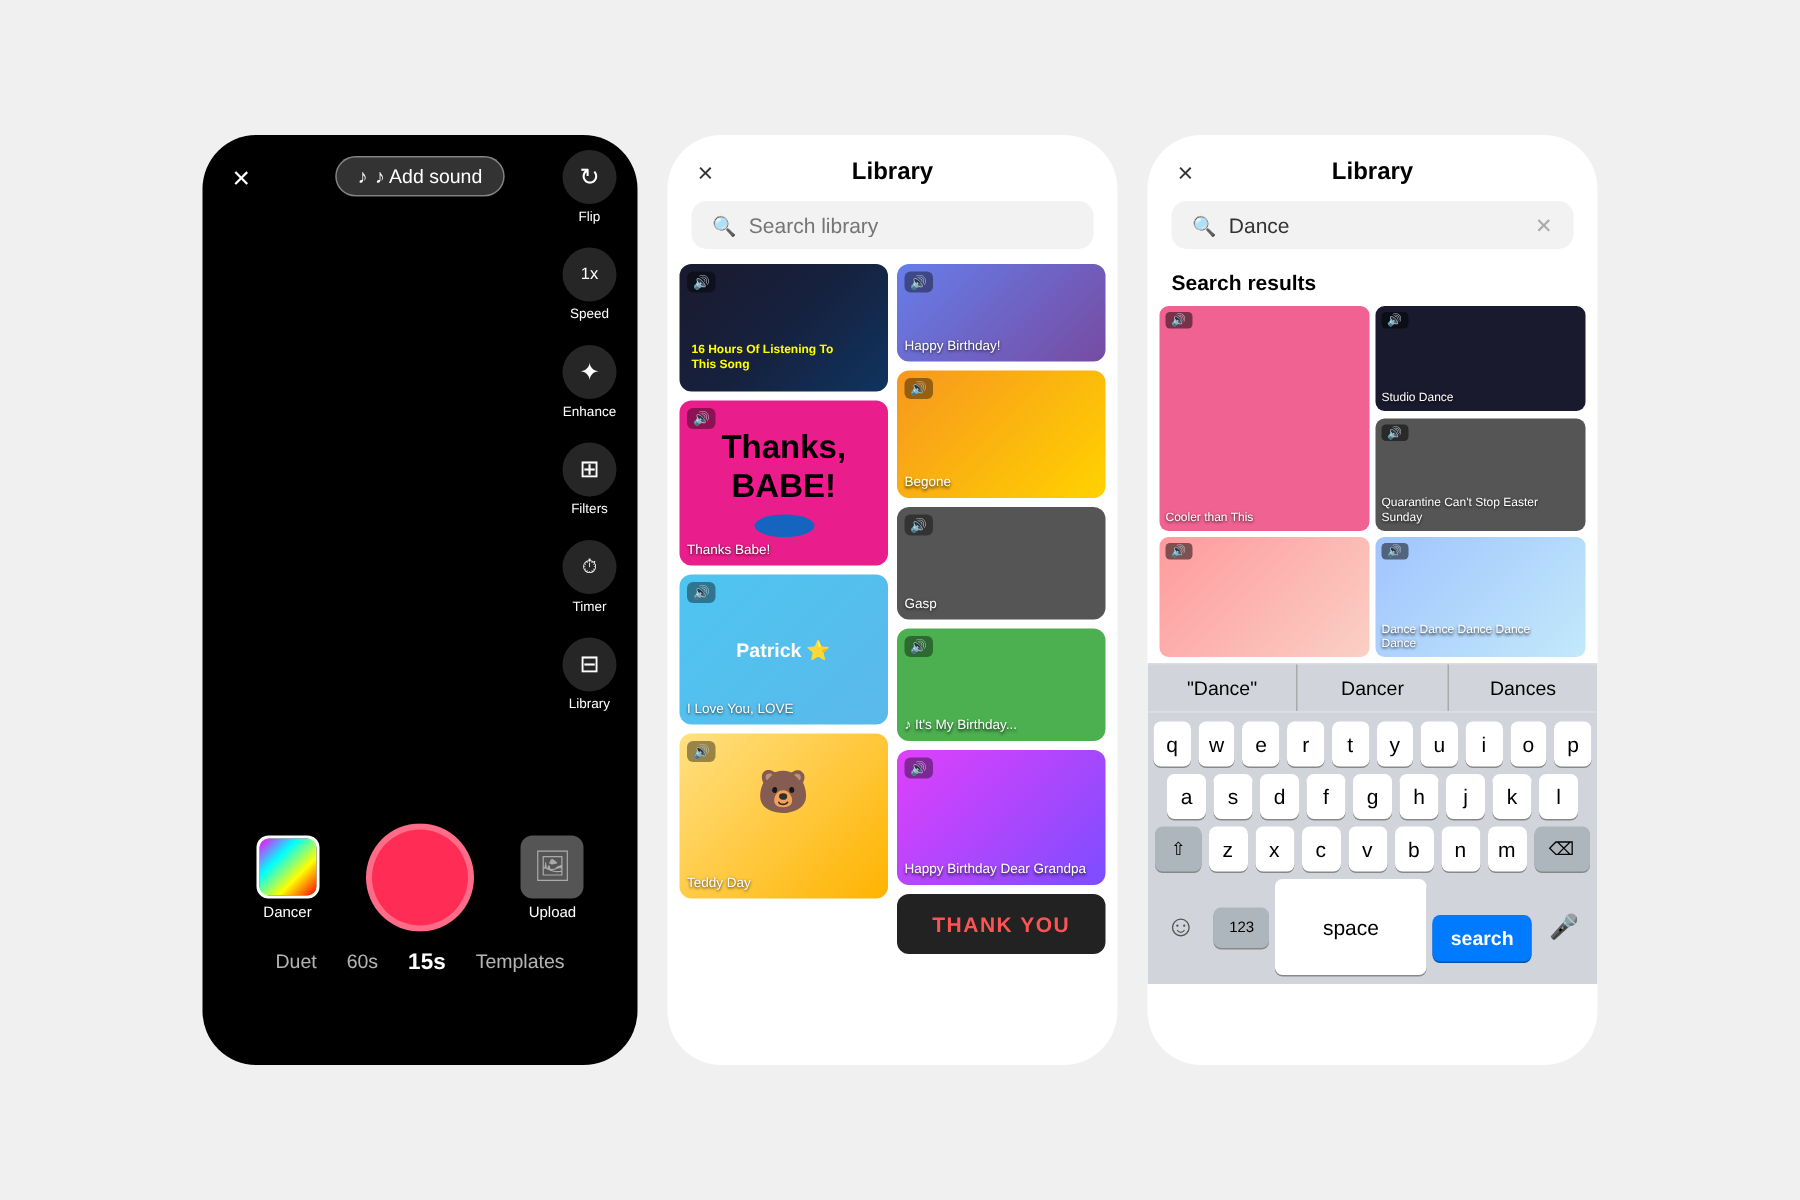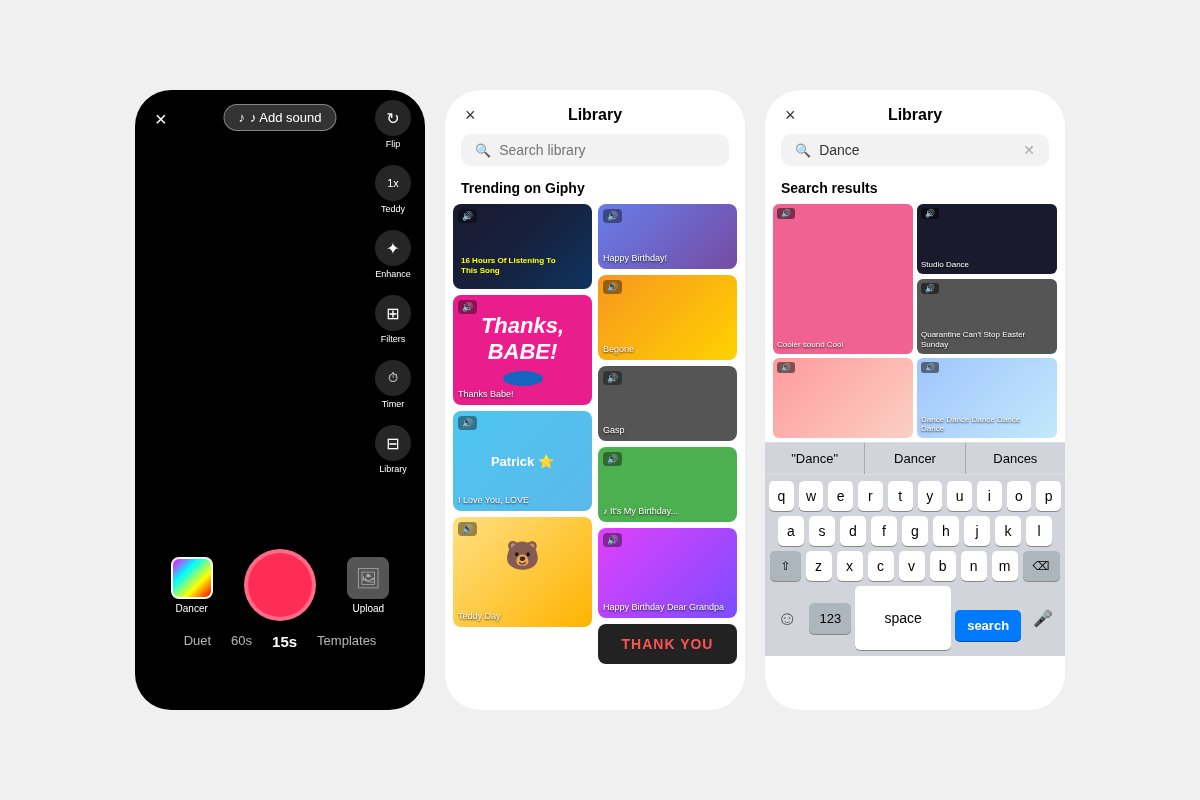--- a/index.html
+++ b/index.html
@@ -371,21 +371,21 @@
     .kbd-bottom-row {
       display: flex;
       justify-content: space-between;
       align-items: center;
       gap: 4px;
     }
     .kbd-num {
       background: #adb5bd;
       border-radius: 5px;
       padding: 8px 10px;
-      font-size: 13px;
+      font-size: 10px;
       cursor: pointer;
       box-shadow: 0 1px 0 #888;
     }
     .kbd-space {
       flex: 1;
       background: #fff;
       border-radius: 5px;
       padding: 24px;
       text-align: center;
       font-size: 14px;
@@ -413,22 +413,21 @@
       color: #555;
       font-size: 16px;
       padding: 4px 8px;
       cursor: pointer;
     }
 
     
     .thanks-babe-text {
       font-size: 22px;
       font-weight: 900;
-      color: #ffffff;
-      font-style: italic;
+      color: #000000;
       text-align: center;
       line-height: 1;
       text-shadow: 2px 2px 0 #ff1493;
     }
   </style>
 </head>
 <body>
 
 <div class="screenshots-container">
 
@@ -438,21 +437,21 @@
       <span>♪</span>
       <span style="font-size:13px;">♪ Add sound</span>
     </div>
     <div class="phone1-right-icons">
       <div class="phone1-icon-btn">
         <div class="icon-circle">↻</div>
         <span>Flip</span>
       </div>
       <div class="phone1-icon-btn">
         <div class="icon-circle" style="font-size:11px;">1x</div>
-        <span>Teddy</span>
+        <span>Speed</span>
       </div>
       <div class="phone1-icon-btn">
         <div class="icon-circle">✦</div>
         <span>Enhance</span>
       </div>
       <div class="phone1-icon-btn">
         <div class="icon-circle">⊞</div>
         <span>Filters</span>
       </div>
       <div class="phone1-icon-btn">
@@ -487,21 +486,20 @@
 
   <div class="phone2">
     <div class="phone-header">
       <span class="phone-close-btn">×</span>
       <span class="phone-header-title">Library</span>
     </div>
     <div class="search-bar">
       <span class="search-icon">🔍</span>
       <input type="text" placeholder="Search library" style="">
     </div>
-    <div class="section-title">Trending on Giphy</div>
 
     <div class="gif-grid">
 
       <div class="gif-col">
         <div class="gif-item g1">
           <span class="volume-icon">🔊</span>
           <div style="padding:8px;color:#fff;font-size:9px;font-weight:600;line-height:1.3;">
             <div style="color:#ff0;font-size:8px;margin-top:44px;">16 Hours Of Listening To</div>
             <div style="color:#ff0;font-size:8px;">This Song</div>
           </div>
@@ -564,21 +562,21 @@
       <span class="search-icon">🔍</span>
       <input type="text" value="Dance" style="flex: 1 1 0%; border: none; background: transparent; font-size: 14px; outline: none;">
       <span class="clear-btn">✕</span>
     </div>
     <div class="section-title">Search results</div>
 
     <div class="search-results-grid">
 
       <div class="sr-item sr1" style="grid-row: span 2;">
         <span class="volume-icon">🔊</span>
-        <span class="gif-label">Cooler sound Cool</span>
+        <span class="gif-label">Cooler than This</span>
       </div>
       <div class="sr-item sr2" style="height:70px;">
         <span class="volume-icon">🔊</span>
         <span class="gif-label">Studio Dance</span>
       </div>
       <div class="sr-item sr3" style="height:75px;">
         <span class="volume-icon">🔊</span>
         <span class="gif-label">Quarantine Can't Stop Easter Sunday</span>
       </div>
     </div>

